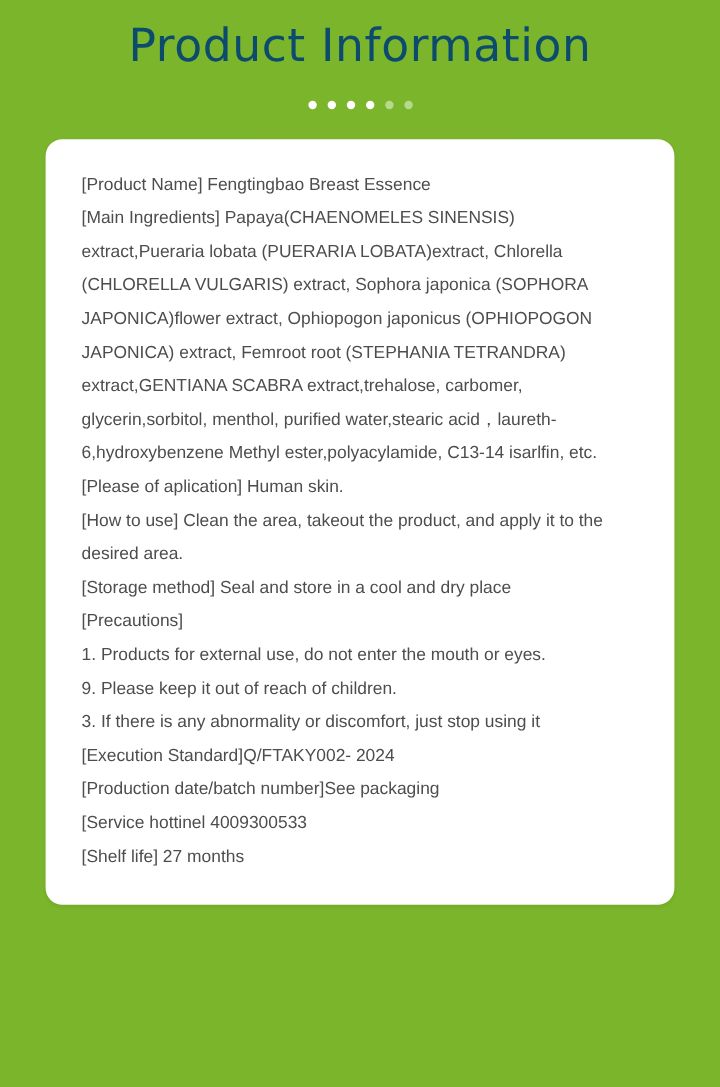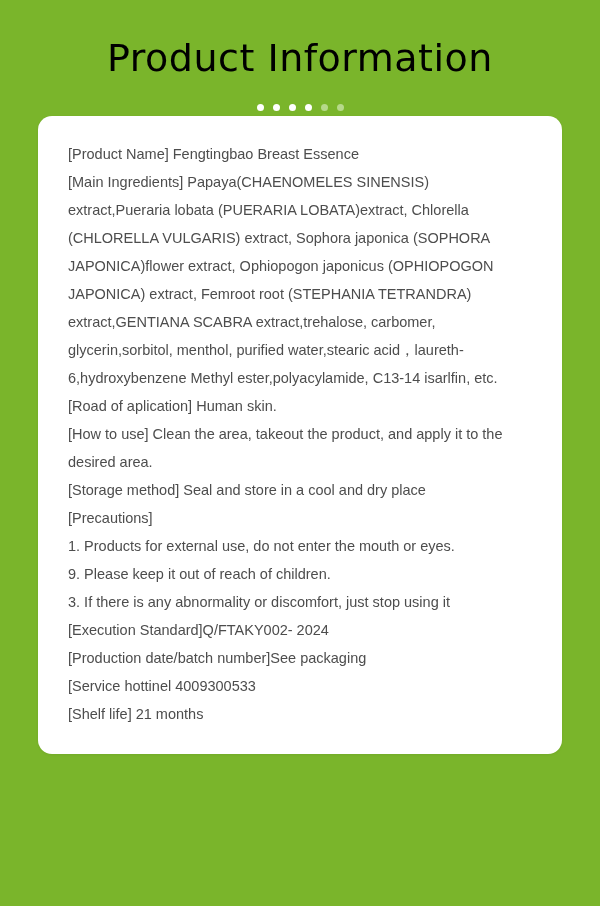--- a/index.html
+++ b/index.html
@@ -15,25 +15,25 @@
   }
   .page {
     position: relative;
     width: 600px;
     height: 906px;
     background: #7ab52b;
     box-sizing: border-box;
   }
   .title {
     text-align: center;
-    color: #000000;
+    color: #0c4a6e;
     font-size: 38px;
     font-weight: 400;
     letter-spacing: 0.5px;
-    padding-top: 36px;
+    padding-top: 16px;
     margin: 0;
     font-family: "DejaVu Sans", sans-serif;
   }
   .dots {
     display: flex;
     justify-content: center;
     align-items: center;
     gap: 9px;
     margin-top: 22px;
     height: 10px;
@@ -79,26 +79,26 @@
     <span class="dot"></span>
     <span class="dot"></span>
     <span class="dot"></span>
     <span class="dot dim"></span>
     <span class="dot dim"></span>
   </div>
 
   <div class="card">
     <p>[Product Name] Fengtingbao Breast Essence</p>
     <p>[Main Ingredients] Papaya(CHAENOMELES SINENSIS) extract,Pueraria lobata (PUERARIA LOBATA)extract, Chlorella (CHLORELLA VULGARIS) extract, Sophora japonica (SOPHORA JAPONICA)flower extract, Ophiopogon japonicus (OPHIOPOGON JAPONICA) extract, Femroot root (STEPHANIA TETRANDRA) extract,GENTIANA SCABRA extract,trehalose, carbomer, glycerin,sorbitol, menthol, purified water,stearic acid，laureth-6,hydroxybenzene Methyl ester,polyacylamide, C13-14 isarlfin, etc.</p>
-    <p>[Road of aplication] Human skin.</p>
+    <p>[Please of aplication] Human skin.</p>
     <p>[How to use] Clean the area, takeout the product, and apply it to the desired area.</p>
     <p>[Storage method] Seal and store in a cool and dry place</p>
     <p>[Precautions]</p>
     <p>1. Products for external use, do not enter the mouth or eyes.</p>
     <p>9. Please keep it out of reach of children.</p>
     <p>3. If there is any abnormality or discomfort, just stop using it</p>
     <p>[Execution Standard]Q/FTAKY002- 2024</p>
     <p>[Production date/batch number]See packaging</p>
     <p>[Service hottinel 4009300533</p>
-    <p>[Shelf life] 21 months</p>
+    <p>[Shelf life] 27 months</p>
   </div>
 
 </div>
 
 </body></html>

